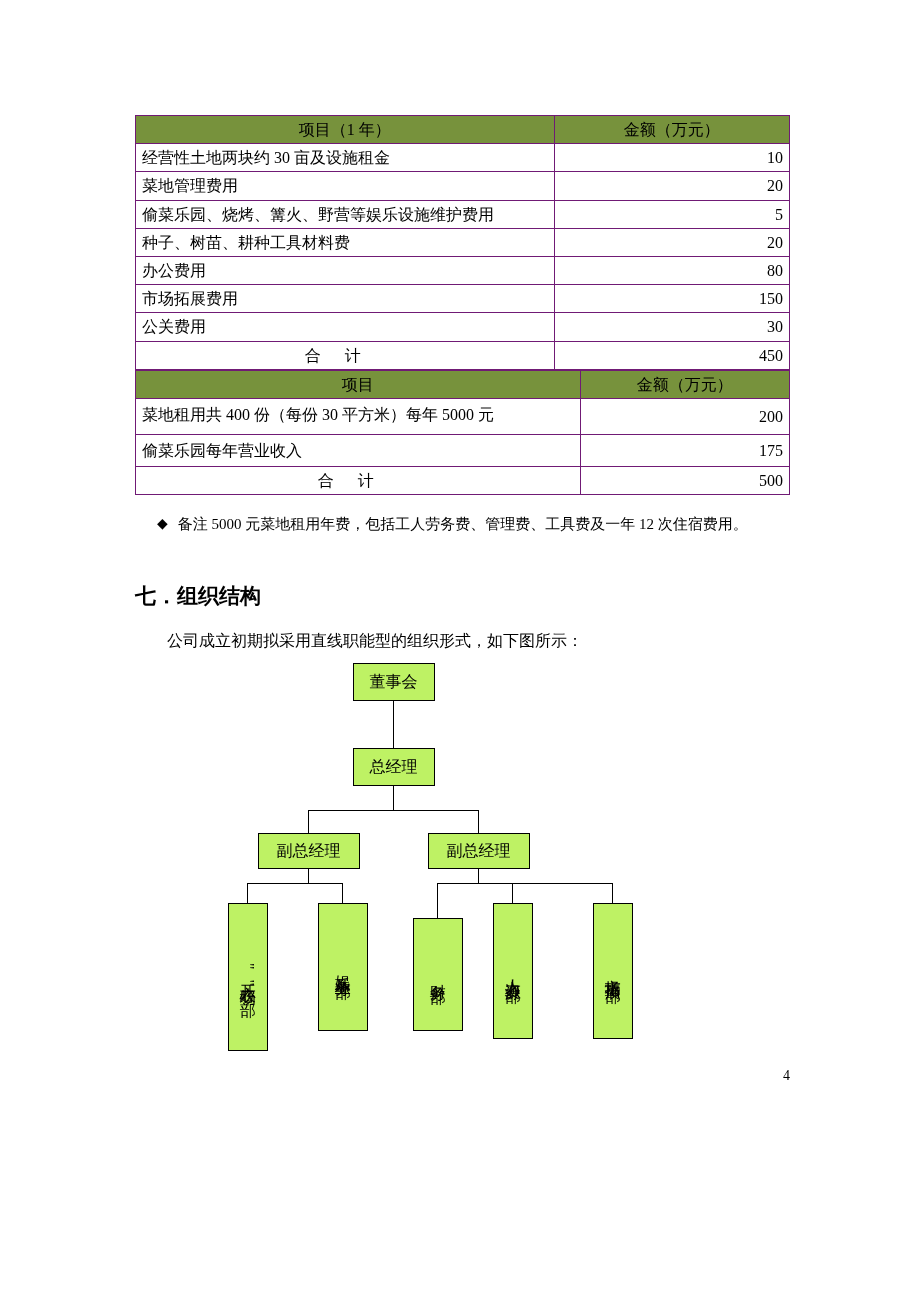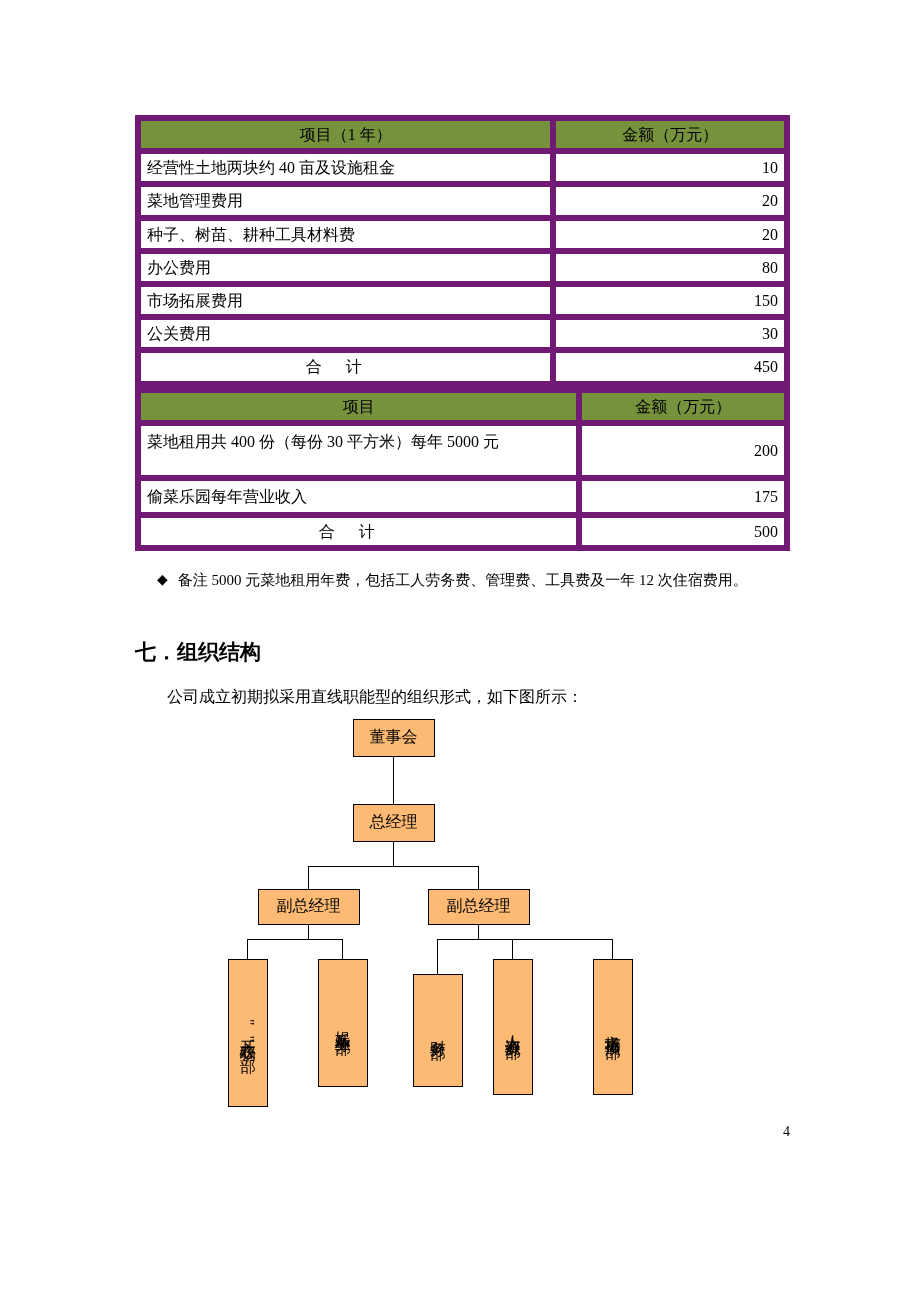--- a/index.html
+++ b/index.html
@@ -14,21 +14,21 @@
   .page {
     padding: 115px 130px 40px 135px;
   }
   table.data {
     border-collapse: collapse;
     width: 100%;
     table-layout: fixed;
     font-size: 16px;
   }
   table.data th, table.data td {
-    border: 6px solid #701a75;
+    border: 1px solid #701a75;
     padding: 2px 6px 2px 6px;
     vertical-align: middle;
     line-height: 1.45;
   }
   table.data th {
     background: #77923c;
     color: #000;
     font-weight: normal;
     text-align: center;
   }
@@ -70,21 +70,21 @@
   }
   .org {
     position: relative;
     width: 520px;
     height: 375px;
     margin: 0 auto 6px auto;
   }
   .org .box {
     position: absolute;
     border: 1px solid #000;
-    background: #fdba74;
+    background: #bef264;
     font-size: 16px;
     display: flex;
     align-items: center;
     justify-content: center;
     text-align: center;
     line-height: 1.15;
   }
   .org .vbox {
     writing-mode: vertical-rl;
     letter-spacing: 2px;
@@ -112,26 +112,30 @@
     <colgroup>
         <col style="width:64%">
         <col style="width:36%">
       </colgroup>
     <tbody>
         <tr>
       <th>项目（1 年）</th>
       <th>金额（万元）</th>
     </tr>
     <tr>
-          <td>经营性土地两块约 40 亩及设施租金</td>
+          <td>经营性土地两块约 30 亩及设施租金</td>
           <td class="num">10</td>
         </tr>
     <tr>
           <td>菜地管理费用</td>
           <td class="num">20</td>
+        </tr>
+    <tr>
+          <td>偷菜乐园、烧烤、篝火、野营等娱乐设施维护费用</td>
+          <td class="num">5</td>
         </tr>
     <tr>
           <td>种子、树苗、耕种工具材料费</td>
           <td class="num">20</td>
         </tr>
     <tr>
           <td>办公费用</td>
           <td class="num">80</td>
         </tr>
     <tr>
@@ -154,21 +158,21 @@
     <colgroup>
         <col style="width:68%">
         <col style="width:32%">
       </colgroup>
     <tbody>
         <tr>
       <th>项目</th>
       <th>金额（万元）</th>
     </tr>
     <tr>
-          <td style="padding-top:4px;padding-bottom:22px">菜地租用共 400 份（每份 30 平方米）每年 5000 元</td>
+          <td style="padding-top:4px;padding-bottom:8px">菜地租用共 400 份（每份 30 平方米）每年 5000 元</td>
           <td class="num">200</td>
         </tr>
     <tr>
           <td style="padding-top:4px;padding-bottom:4px">偷菜乐园每年营业收入</td>
           <td class="num">175</td>
         </tr>
     <tr>
       <td class="total-label">合计</td>
       <td class="num">500</td>
     </tr>

